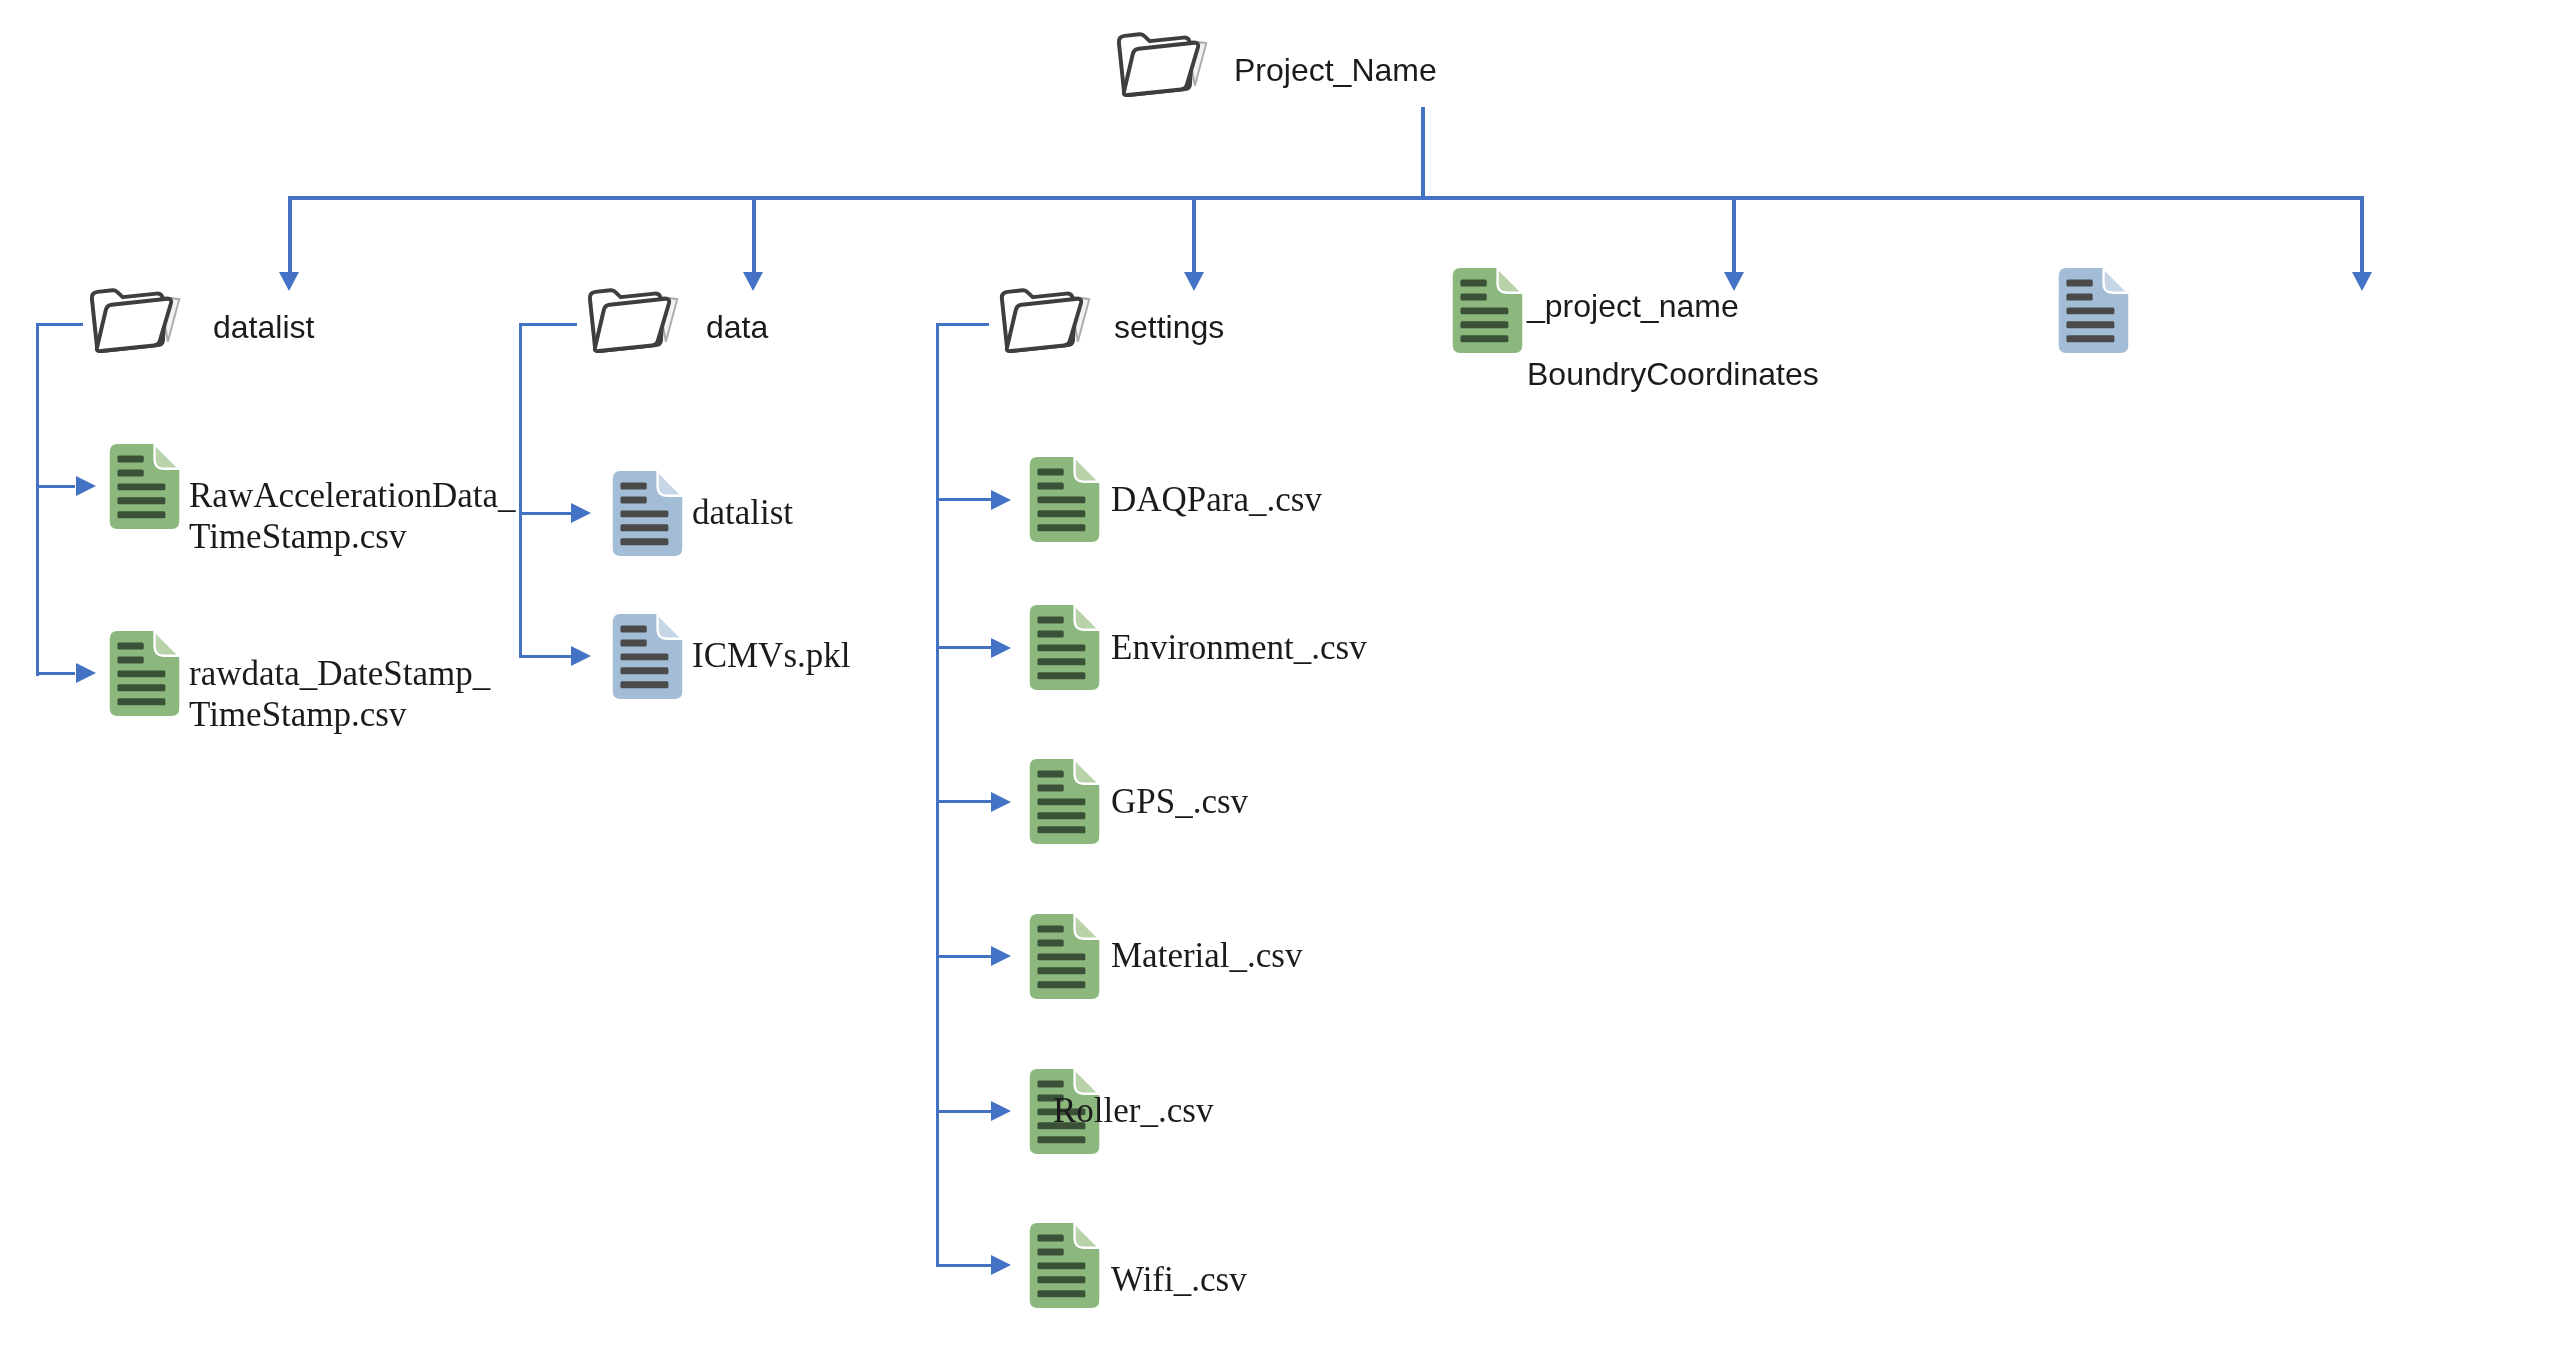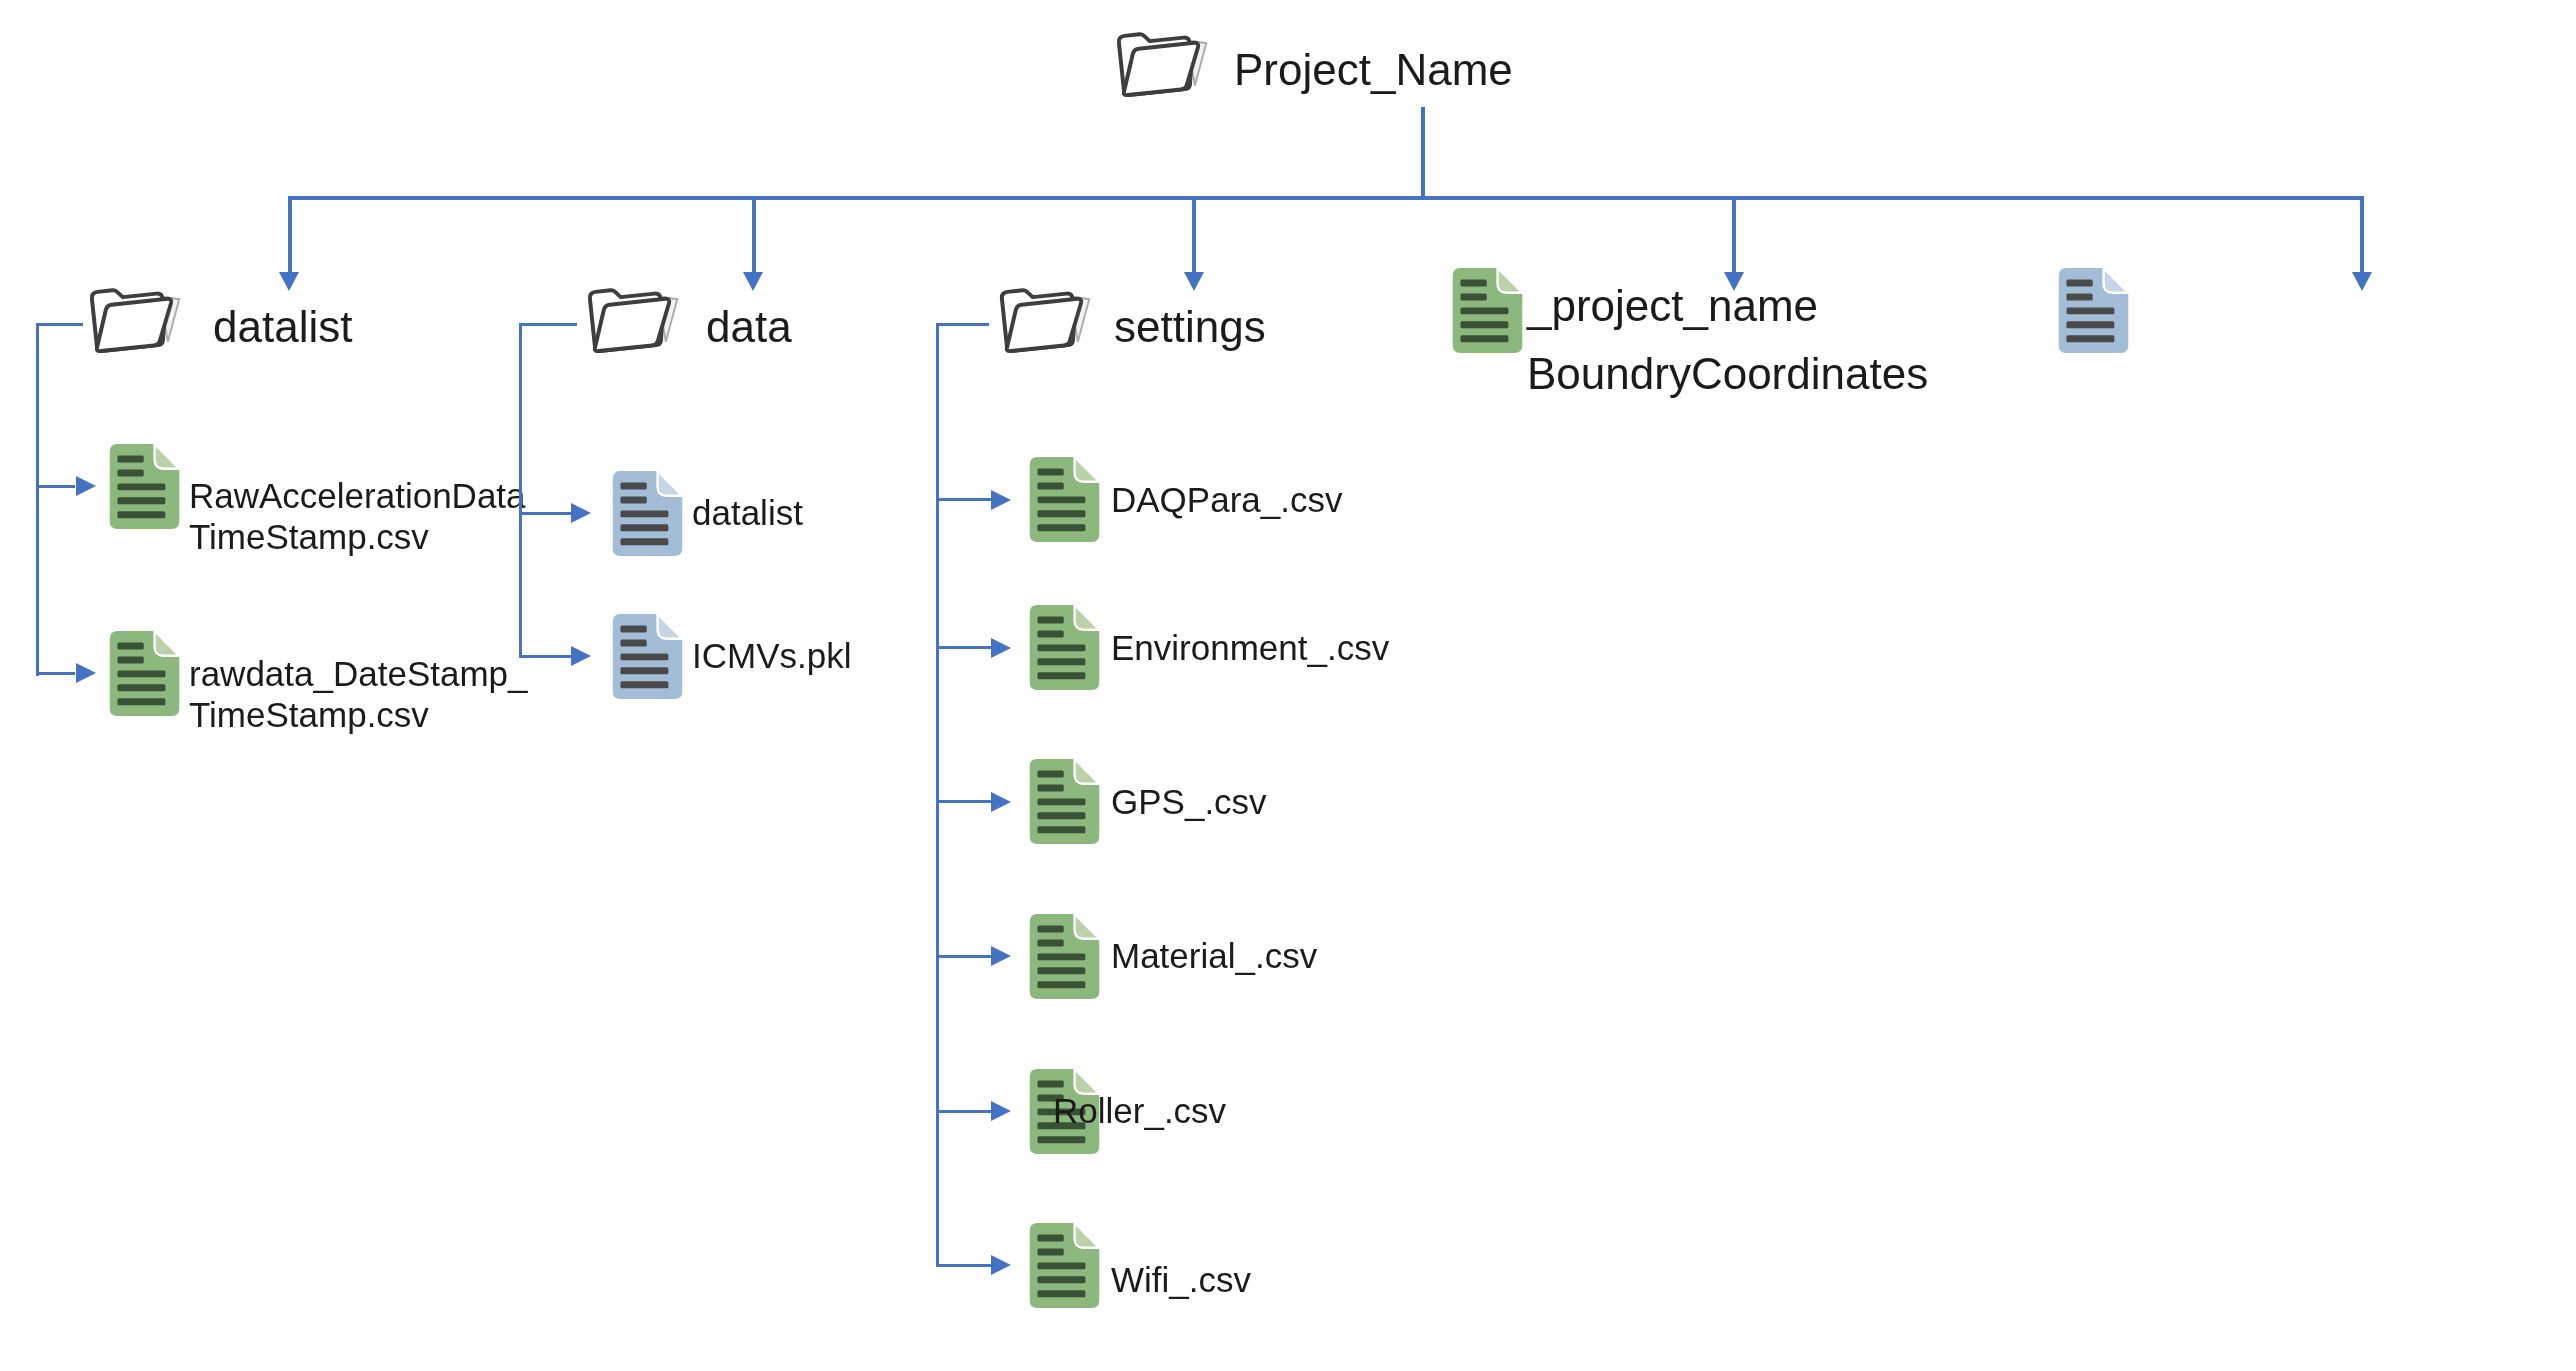--- a/index.html
+++ b/index.html
@@ -26,23 +26,23 @@
     border-top:10.2px solid transparent;border-bottom:10.2px solid transparent;
     border-left:20.5px solid var(--line-blue);}
 
   .icon{position:absolute;display:block;}
   .folder-icon{width:120px;height:79px;}
   .file-icon{width:71px;height:85px;}
   .file-green{--body:var(--file-green-body);--stripe:var(--file-green-stripe);--fold:var(--file-green-fold);}
   .file-blue{--body:var(--file-blue-body);--stripe:var(--file-blue-stripe);--fold:var(--file-blue-fold);}
 
   .label{position:absolute;color:var(--text);white-space:nowrap;}
-  .toplabel{font-size:44px;line-height:46px;}
+  .toplabel{font-size:32px;line-height:46px;}
   .twoline{line-height:68px;}
-  .filelabel{font-size:35px;line-height:36px;}
+  .filelabel{font-size:35px;line-height:36px;font-family:Liberation Serif, serif;}
   .multiline{line-height:41px;}
 </style>
 </head>
 <body>
 
 <svg width="0" height="0" style="position:absolute" aria-hidden="true">
   <defs>
     <symbol id="sym-folder" viewBox="0 0 150 100">
       <g transform="rotate(-6 70 50)">
         <path d="M104 28 L128 34 L108 86 Z" fill="#F2F2F2" stroke="#ADADAD" stroke-width="2.5"></path>

